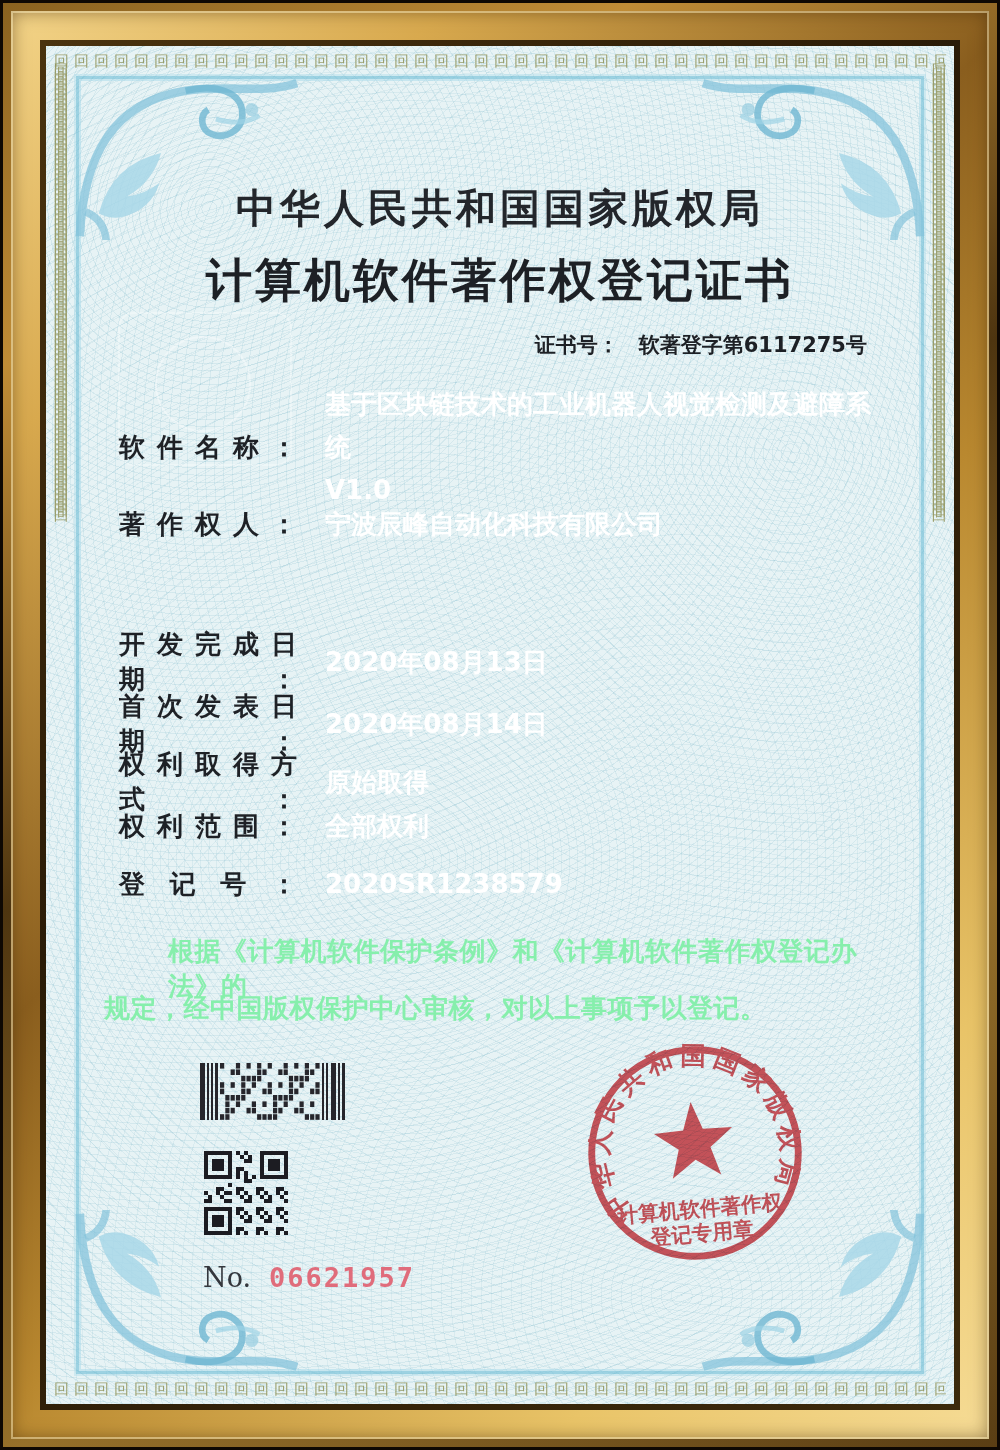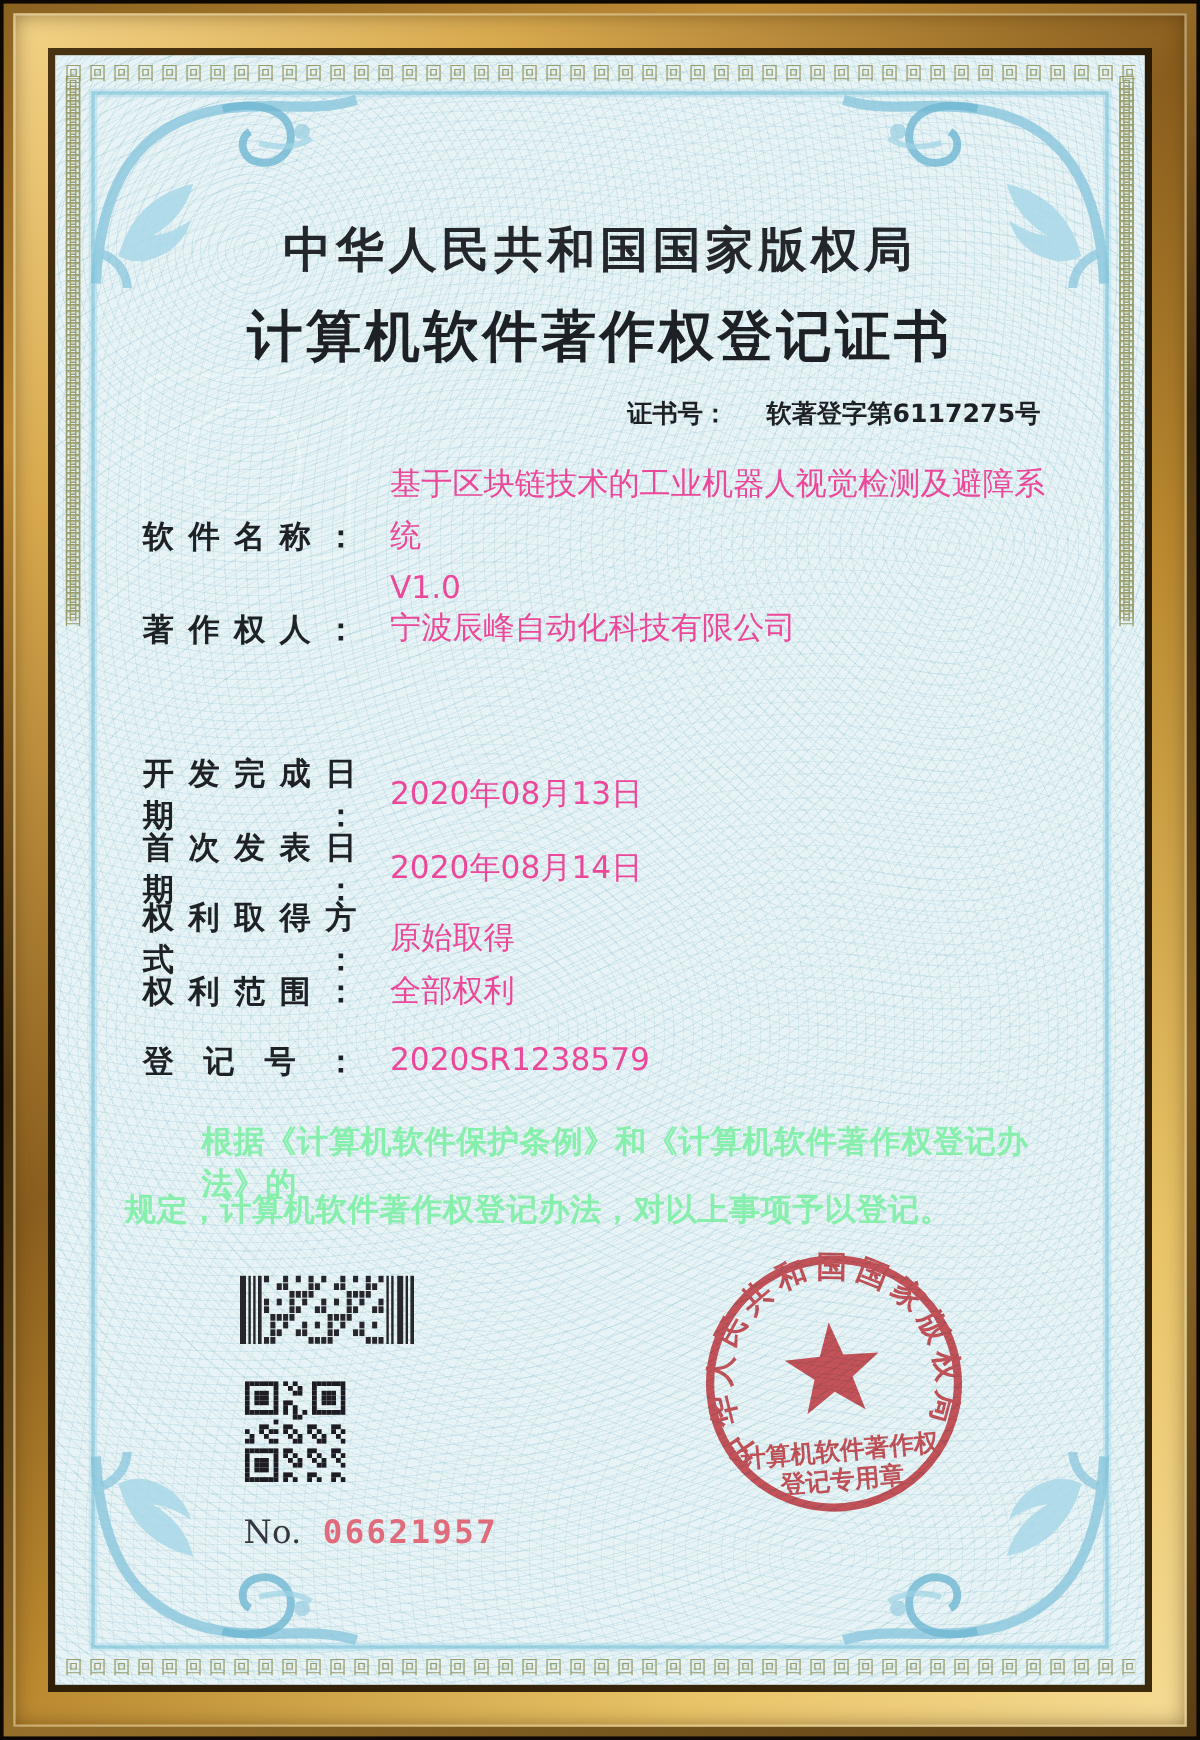--- a/index.html
+++ b/index.html
@@ -40,25 +40,25 @@
       border:2px solid rgba(255,255,255,.7);}
   .watermark .wm-bar{position:absolute;left:22px;bottom:10px;right:22px;height:10px;
       border:1px solid rgba(255,255,255,.6);border-radius:4px;}
   
   .page{position:absolute;inset:0;}
   .authority{position:absolute;left:0;right:0;top:181px;text-align:center;
       font-family:"DejaVu Serif",serif;font-size:40px;font-weight:700;color:#23262b;letter-spacing:4px;}
   .cert-title{position:absolute;left:0;right:0;top:250px;text-align:center;
       font-family:Liberation Mono, monospace;font-size:46px;font-weight:800;color:#1d2025;letter-spacing:3px;}
   .certno{position:absolute;top:331px;right:133px;font-size:21px;font-weight:700;color:#1d2025;
-      display:flex;gap:32px;}
+      display:flex;gap:20px;}
   .row{position:absolute;left:119px;right:100px;display:flex;align-items:center;}
   .flabel{display:inline-block;width:178px;flex:0 0 178px;font-size:26px;font-weight:700;color:#1e2126;
       text-align:justify;text-align-last:justify;}
-  .fvalue{margin-left:28px;font-size:26px;font-weight:400;color:#ec4899;line-height:43px;max-width:570px;}
+  .fvalue{margin-left:28px;font-size:26px;font-weight:700;color:#ffffff;line-height:43px;max-width:570px;}
   .statement{position:absolute;font-size:26px;font-weight:600;color:#86efac;letter-spacing:.5px;}
   .st1{left:168px;top:934px;width:716px;}
   .st2{left:104px;top:991px;width:780px;}
   .barcode{position:absolute;left:200px;top:1063px;width:145px;height:57px;}
   .qr{position:absolute;left:204px;top:1151px;width:84px;height:84px;}
   .no-line{position:absolute;left:167px;top:1262px;display:flex;align-items:baseline;}
   .no-label{font-family:"DejaVu Serif",serif;font-size:27px;color:#34373d;margin-left:36px;}
   .no-value{margin-left:18px;font-family:"DejaVu Sans Mono",monospace;font-size:27px;letter-spacing:2px;
       color:#e06c7b;font-weight:600;}
   .seal{position:absolute;left:577px;top:1035px;width:236px;height:236px;transform:rotate(-5deg);
@@ -151,21 +151,21 @@
   <div class="row" style="top:747px">
     <span class="flabel">权利取得方式：</span>
     <span class="fvalue">原始取得</span>
   </div>
   <div class="row" style="top:863px">
     <span class="flabel">登记号：</span>
     <span class="fvalue">2020SR1238579</span>
   </div>
 
   <div class="statement st1">根据《计算机软件保护条例》和《计算机软件著作权登记办法》的</div>
-  <div class="statement st2">规定，计算机软件著作权登记办法，对以上事项予以登记。</div>
+  <div class="statement st2">规定，经中国版权保护中心审核，对以上事项予以登记。</div>
 
   <div class="barcode">
     <svg width="145" height="57" viewBox="0 0 145 57">
         <rect x="0" y="0" width="5" height="57" fill="#26262c"></rect>
         <rect x="7" y="0" width="2" height="57" fill="#26262c"></rect>
         <rect x="11" y="0" width="2" height="57" fill="#26262c"></rect>
         <rect x="15" y="0" width="3" height="57" fill="#26262c"></rect>
         <rect x="122" y="0" width="2" height="57" fill="#26262c"></rect>
         <rect x="126" y="0" width="2" height="57" fill="#26262c"></rect>
         <rect x="131" y="0" width="5" height="57" fill="#26262c"></rect>

